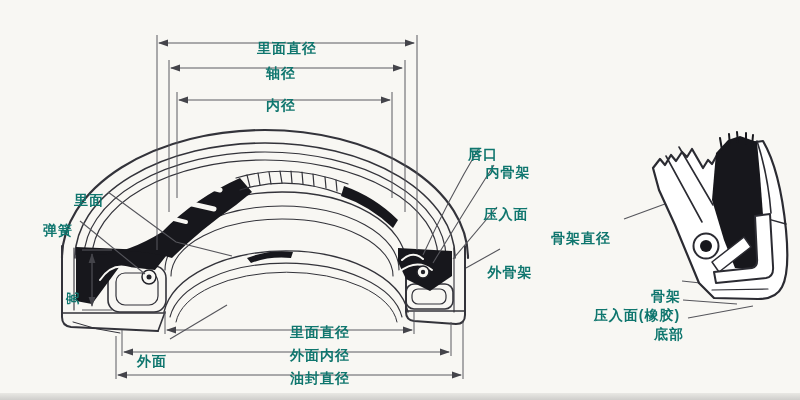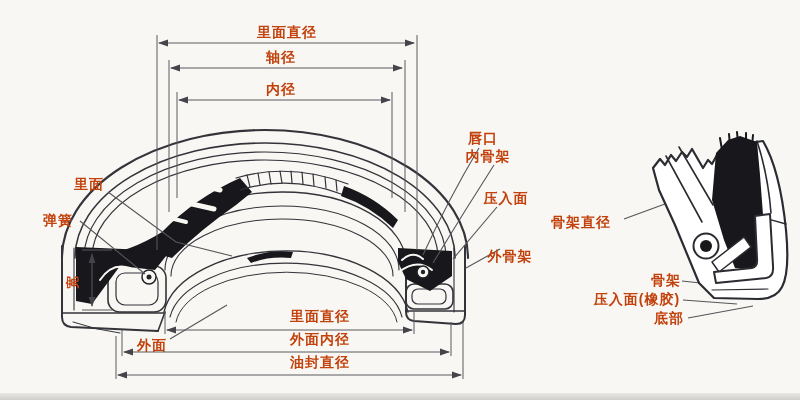--- a/index.html
+++ b/index.html
@@ -2,23 +2,23 @@
 <html><head>
 <meta charset="utf-8">
 <style>
   html,body{margin:0;padding:0;}
   body{width:800px;height:400px;position:relative;overflow:hidden;
        font-family:"Liberation Sans","DejaVu Sans",sans-serif;}
   .page{position:absolute;inset:0;background:#f8f7f3;}
   .scan-edge-bottom{position:absolute;left:0;right:0;bottom:0;height:7px;
        background:linear-gradient(#e9e8e4,#cfcecb);}
   svg{position:absolute;left:0;top:0;}
-  .lbl{position:absolute;color:#c2410c;font-size:14px;font-weight:700;
+  .lbl{position:absolute;color:#0f766e;font-size:14px;font-weight:700;
        letter-spacing:1px;white-space:nowrap;transform:translate(-50%,-50%);
-       line-height:1;}
+       line-height:1;margin-top:16px;}
   .lbl.small{font-size:13px;}
   .lbl.rot{transform:translate(-50%,-50%) rotate(-90deg);}
 </style>
 </head>
 <body>
 
 <div class="page"></div>
 
 <svg width="800" height="400" viewBox="0 0 800 400">
   <defs>
@@ -176,28 +176,28 @@
       <circle cx="706" cy="246" r="6" fill="#17171c" stroke="none"></circle>
     </g>
     <path d="M 712 290 L 768 289" stroke-width="1.2"></path>
   </g>
 </svg>
 
 <div class="lbl" style="left:287px;top:32px">里面直径</div>
 <div class="lbl" style="left:281px;top:57px">轴径</div>
 <div class="lbl" style="left:281px;top:89px">内径</div>
 <div class="lbl" style="left:89px;top:184px">里面</div>
-<div class="lbl" style="left:58px;top:220px">弹簧</div>
+<div class="lbl" style="left:58px;top:214px">弹簧</div>
 <div class="lbl rot small" style="left:72px;top:282px">宽</div>
 <div class="lbl" style="left:152px;top:345px">外面</div>
 <div class="lbl" style="left:320px;top:316px">里面直径</div>
 <div class="lbl" style="left:320px;top:339px">外面内径</div>
 <div class="lbl" style="left:320px;top:362px">油封直径</div>
 <div class="lbl" style="left:483px;top:138px">唇口</div>
-<div class="lbl" style="left:488px;top:156px">内骨架</div>
+<div class="lbl" style="left:508px;top:156px">内骨架</div>
 <div class="lbl" style="left:506px;top:198px">压入面</div>
 <div class="lbl" style="left:510px;top:256px">外骨架</div>
 <div class="lbl" style="left:581px;top:222px">骨架直径</div>
 <div class="lbl" style="left:666px;top:280px">骨架</div>
 <div class="lbl" style="left:637px;top:299px">压入面(橡胶)</div>
 <div class="lbl" style="left:669px;top:318px">底部</div>
 
 <div class="scan-edge-bottom"></div>
 
 </body></html>

